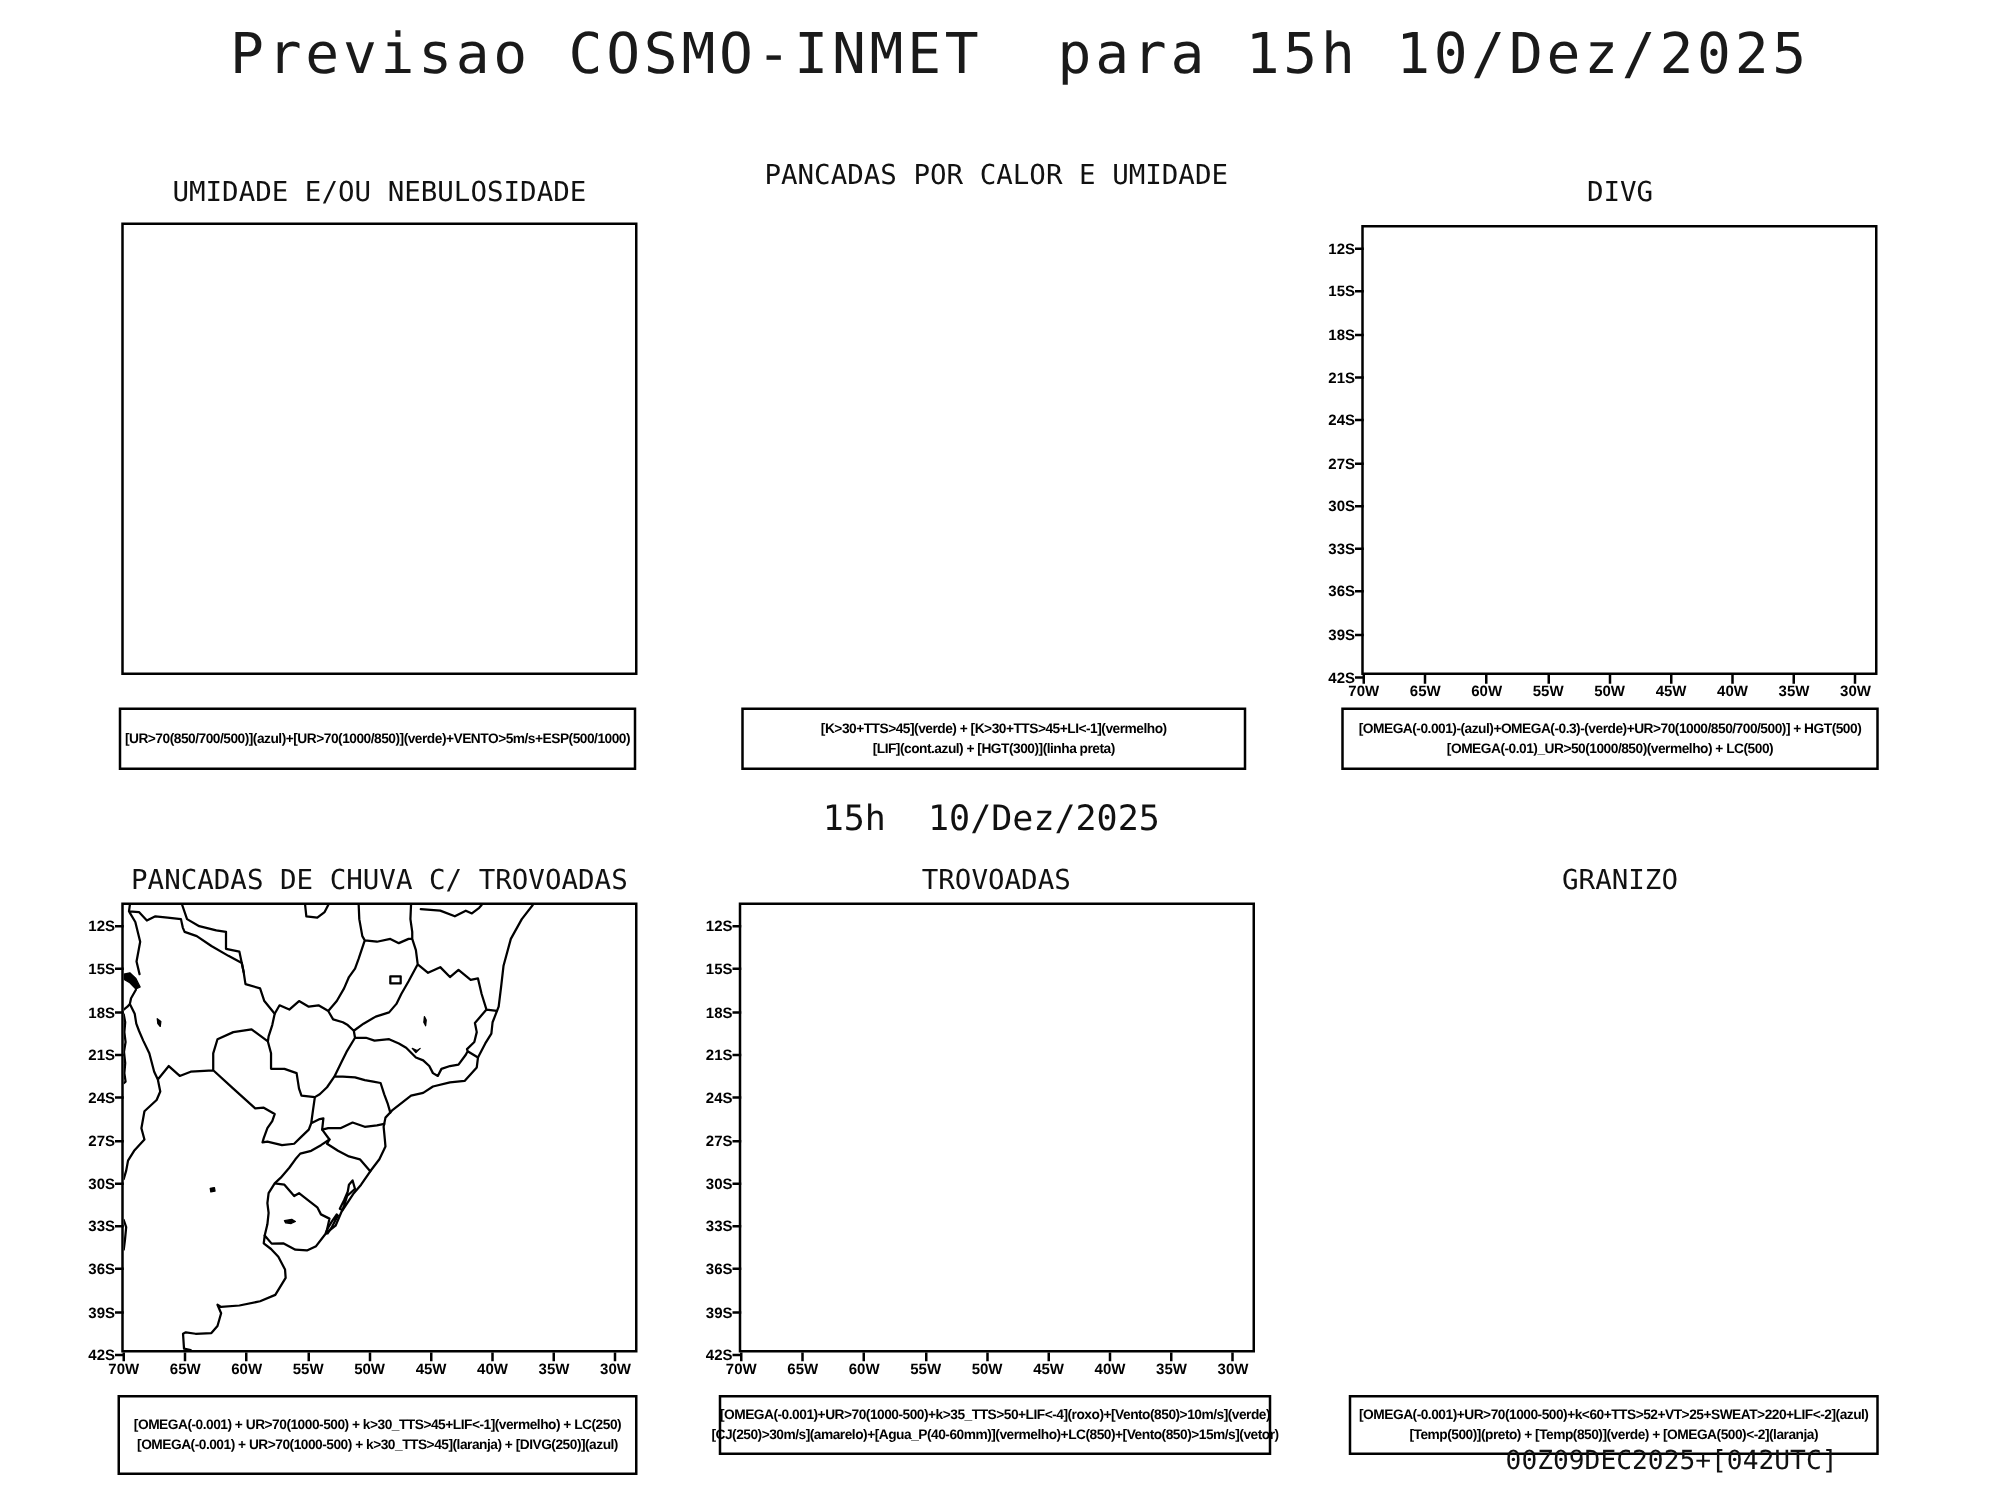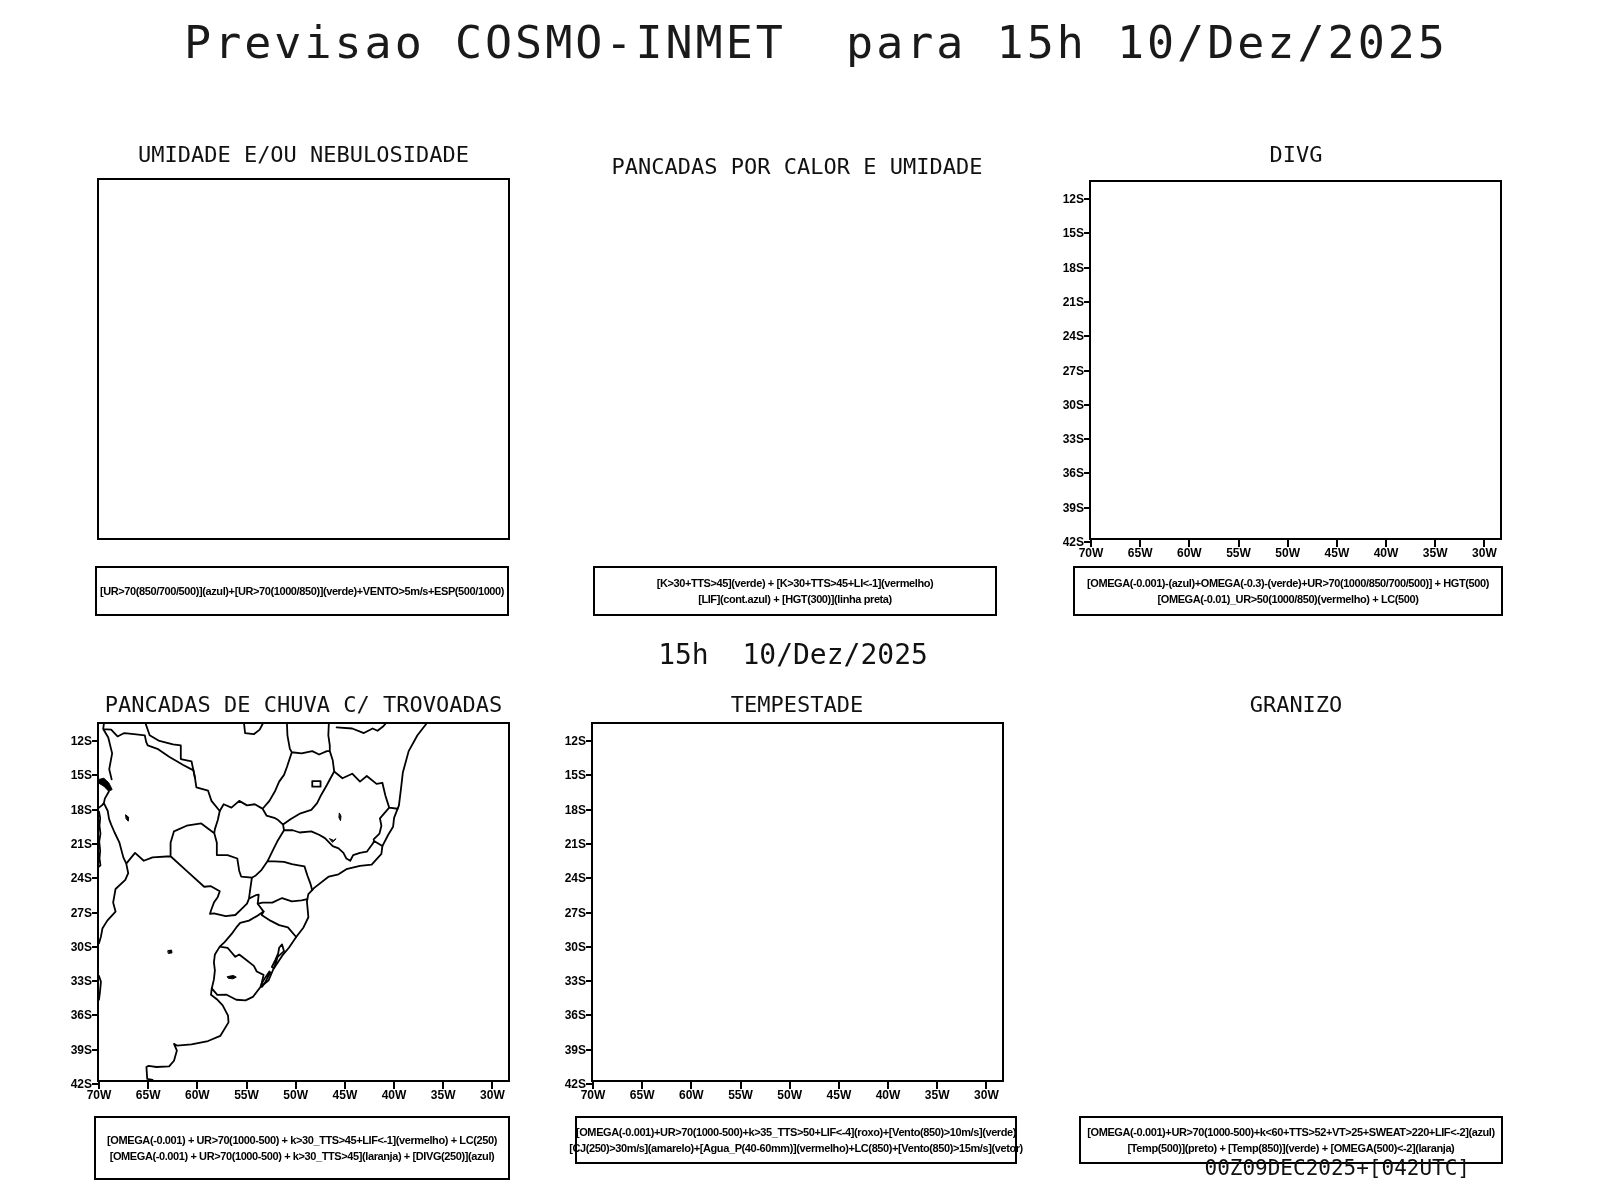--- a/index.html
+++ b/index.html
@@ -43,21 +43,21 @@
   .map-svg{position:absolute;left:0;top:0;width:100%;height:100%}
   .map-svg path{stroke:#000;fill:none;stroke-linejoin:round;stroke-linecap:round}
   .map-svg path.lake{fill:#000;stroke:#000}
 </style>
 </head>
 <body>
 
 <div class="abs mono fig-title">Previsao COSMO-INMET  para 15h 10/Dez/2025</div>
 
 <div class="abs mono panel-title" style="left:97px;top:142px;width:413px">UMIDADE E/OU NEBULOSIDADE</div>
-<div class="abs mono panel-title" style="left:590px;top:154px;width:414px">PANCADAS POR CALOR E UMIDADE</div>
+<div class="abs mono panel-title" style="left:590px;top:128px;width:414px">PANCADAS POR CALOR E UMIDADE</div>
 <div class="abs mono panel-title" style="left:1089px;top:142px;width:414px">DIVG</div>
 
 <div class="abs plot" style="left:97px;top:178px;width:413px;height:362px"></div>
 
 <div class="abs plot" style="left:1089px;top:180px;width:413px;height:360px">
     <div class="tick tick-lat" style="top:16.1px"></div>
     <div class="axis-label lat-label" style="top:10.1px">12S</div>
     <div class="tick tick-lat" style="top:50.4px"></div>
     <div class="axis-label lat-label" style="top:44.4px">15S</div>
     <div class="tick tick-lat" style="top:84.7px"></div>
@@ -106,21 +106,21 @@
   <div>[LIF](cont.azul) + [HGT(300)](linha preta)</div>
 </div>
 <div class="abs caption" style="left:1073px;top:566px;width:430px;height:50px">
   <div>[OMEGA(-0.001)-(azul)+OMEGA(-0.3)-(verde)+UR&gt;70(1000/850/700/500)] + HGT(500)</div>
   <div>[OMEGA(-0.01)_UR&gt;50(1000/850)(vermelho) + LC(500)</div>
 </div>
 
 <div class="abs mono mid-date" style="left:568px;top:638px;width:450px">15h  10/Dez/2025</div>
 
 <div class="abs mono panel-title" style="left:97px;top:692px;width:413px">PANCADAS DE CHUVA C/ TROVOADAS</div>
-<div class="abs mono panel-title" style="left:590px;top:692px;width:414px">TEMPESTADE</div>
+<div class="abs mono panel-title" style="left:590px;top:692px;width:414px">TROVOADAS</div>
 <div class="abs mono panel-title" style="left:1089px;top:692px;width:414px">GRANIZO</div>
 
 <div class="abs plot" style="left:97px;top:722px;width:413px;height:360px">
   <svg class="map-svg" viewBox="0 0 42 31.5" preserveAspectRatio="none">
 
     <path vector-effect="non-scaling-stroke" stroke-width="1.8" d="M33.6 0 L32.7 1.0 L31.8 2.4 L31.2 4.3 L31.0 5.8 L30.8 7.2 L30.3 8.3 L30.2 9.1 L29.7 9.8 L29.1 10.8 L29.0 11.5 L28.0 12.45 L26.8 12.55 L25.4 12.85 L24.6 13.3 L23.6 13.5 L22.1 14.5 L21.5 15.05 L21.35 15.7 L21.45 16.6 L21.5 17.1 L21.0 18.0 L20.25 18.85 L19.5 19.8 L18.9 20.4 L17.9 21.7 L17.4 22.7 L16.6 23.25 L15.8 24.15 L15.05 24.45 L14.1 24.4 L13.1 23.95 L12.15 23.97 L11.58 23.4 L11.5 23.95 L12.1 24.35 L12.7 24.9 L13.25 25.8 L13.3 26.4 L12.45 27.6 L11.2 28.05 L9.5 28.35 L8.0 28.45 L7.7 28.3 L8.0 28.9 L7.7 29.8 L7.2 30.3 L5.9 30.35 L5.1 30.25 L4.87 30.35 L4.95 31.4 L5.5 31.5"></path>
 
     <path vector-effect="non-scaling-stroke" stroke-width="1.8" d="M0 7.75 L0.12 8.3 L0.05 9.0 L0.15 9.7 L0.02 10.4 L0.12 11.2 L0.05 11.9 L0.15 12.5 L0 12.62"></path>
 
     <path vector-effect="non-scaling-stroke" stroke-width="1.8" d="M0 7.4 L0.3 7.2 L0.5 7.0 M0.5 7.0 L0.9 7.7 L1.03 8.4 L1.25 8.9 L1.6 9.6 L2.1 10.5 L2.5 11.8 L2.8 12.35 M0.5 7.0 L0.6 6.6 L1.0 6.0 M1.3 4.9 L1.05 4.0 L1.35 2.6 L0.95 1.2 L0.43 0.45 L0.5 0 M0.43 0.45 L1.25 0.5 L1.9 1.1 L2.6 0.8 L3.6 0.9 L4.7 1.0 L4.85 1.6 L5.0 1.9 L6.0 2.2 L7.2 2.9 L8.6 3.6 L9.7 4.1 L9.85 4.75 L10.0 5.6 L11.2 5.9 L11.55 6.8 L12.4 7.7 L12.2 8.5 L11.9 9.3 L11.84 9.66 M11.84 9.66 L10.5 8.8 L9.0 9.0 L7.7 9.5 L7.35 10.5 L7.35 11.7 M7.35 11.7 L5.5 11.8 L4.6 12.1 L3.7 11.4 L2.8 12.35 M2.8 12.35 L3.0 13.2 L2.7 13.8 L1.7 14.6 L1.45 15.8 L1.7 16.6 L0.85 17.4 L0.35 18.1 L0.2 18.8 L0 19.4 M0 22.3 L0.2 22.8 L0.1 23.7 L0 24.4 M7.35 11.7 L9.0 13.0 L10.8 14.4 L11.5 14.35 L12.4 14.8 L12.2 15.3 L11.8 15.8 L11.5 16.5 L11.4 16.8 L11.8 16.75 L13.0 17.0 L14.0 16.9 L14.6 16.4 L15.2 15.9 L15.4 15.45 M11.84 9.66 L12.1 10.5 L12.1 11.6 L13.2 11.6 L14.2 11.9 L14.4 13.0 L14.6 13.5 L15.7 13.6 L15.55 14.5 L15.4 15.45 M15.4 15.45 L16.1 15.15 L16.4 15.1 L16.3 15.9 L16.9 16.6 L16.2 17.0 L15.4 17.4 L14.5 17.6 L14.1 18.0 L13.6 18.6 L12.9 19.3 L12.4 19.7 M12.4 19.7 L11.9 20.4 L11.8 21.1 L11.9 21.8 L11.8 22.6 L11.58 23.4 M12.4 19.7 L13.2 19.8 L14.0 20.6 L14.4 20.4 L15.0 20.8 L15.9 21.4 L16.2 21.9 L16.9 22.2 L16.63 23.25"></path>

